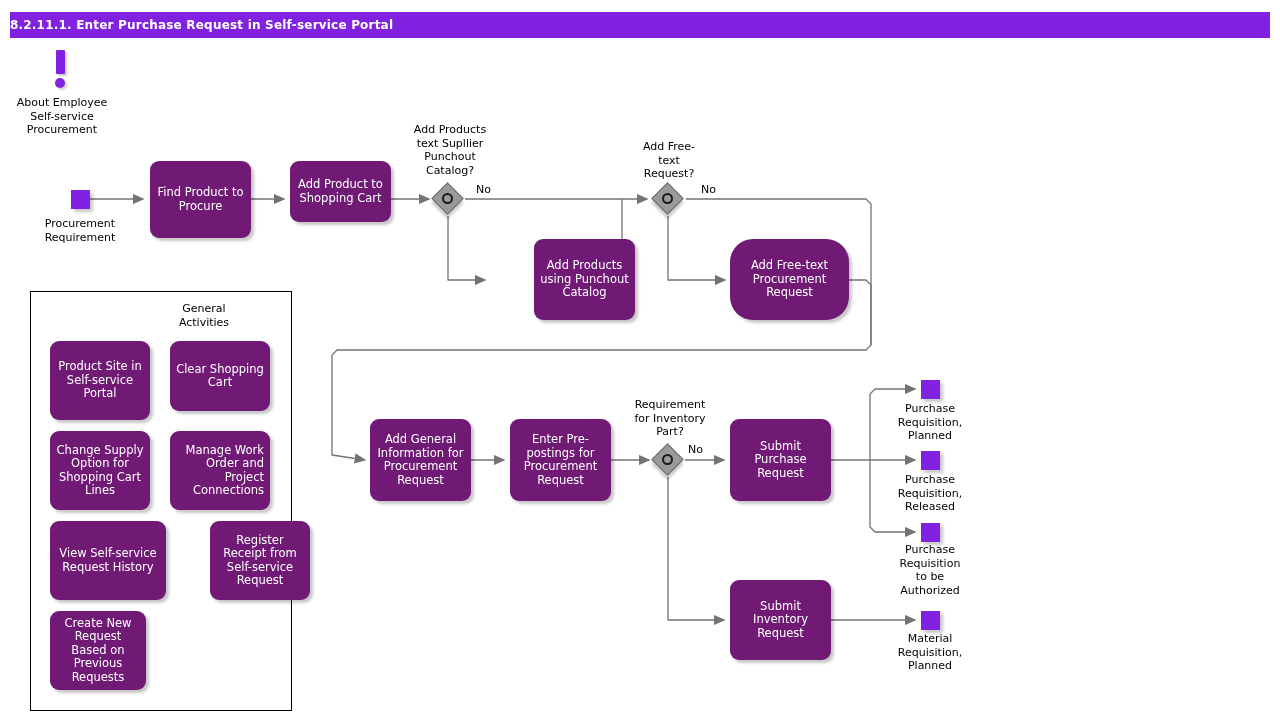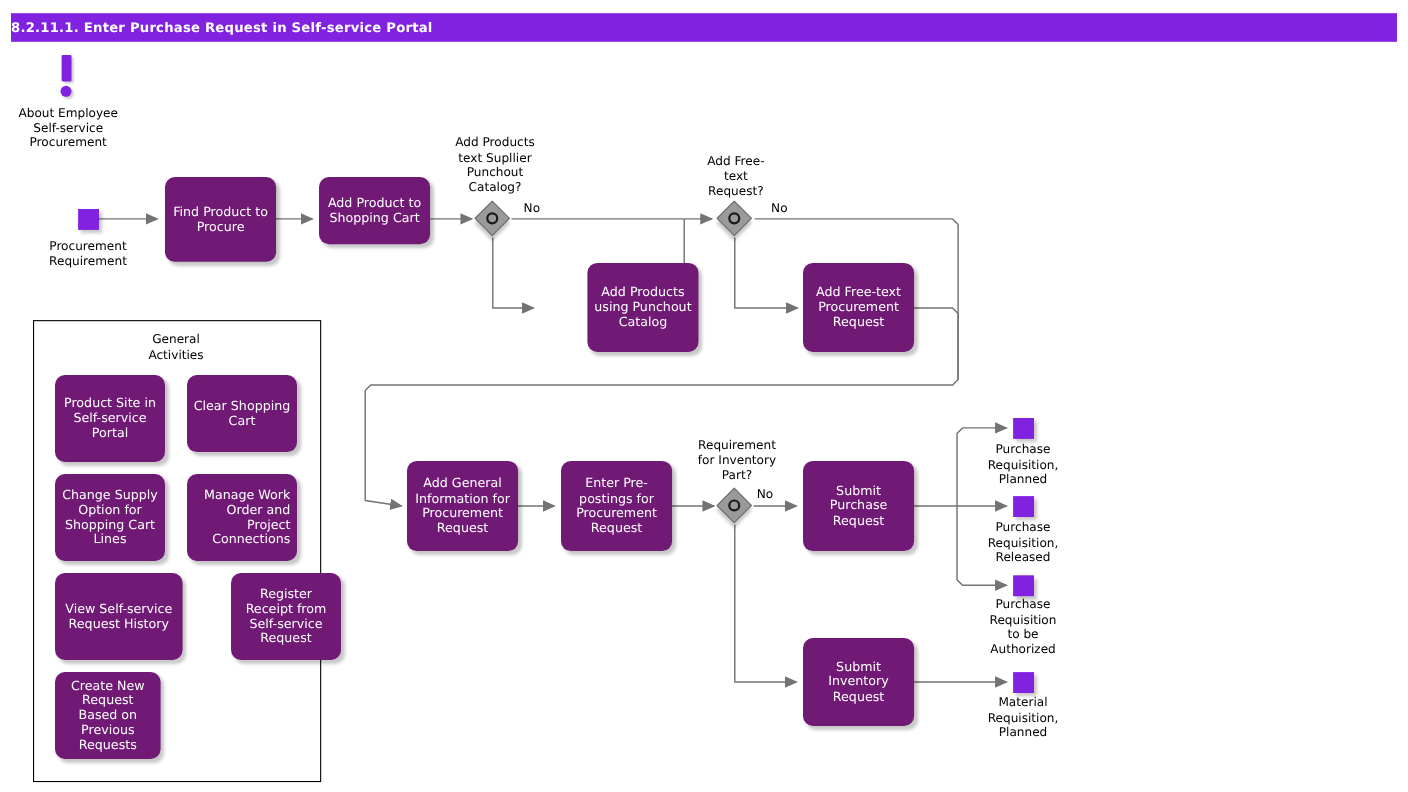--- a/index.html
+++ b/index.html
@@ -32,21 +32,21 @@
   
   .event{position:absolute;width:19px;height:19px;background:#8122e0;
          box-shadow:3px 3px 3px rgba(0,0,0,.22);}
 
   
   .lbl{position:absolute;font-size:11px;line-height:13.5px;color:#000000;text-align:center;}
   .lbl-no{position:absolute;font-size:11px;color:#000000;}
 
   
   .group{position:absolute;border:1.4px solid #000000;background:#ffffff;}
-  .group-title{position:absolute;font-size:11px;line-height:13.5px;text-align:center;color:#000;}
+  .group-title{position:absolute;font-size:11px;line-height:13.5px;text-align:center;color:#000;padding-left:44px;}
 
   
   .note-bar{position:absolute;width:9px;height:24px;background:#8122e0;border-radius:1px;
             box-shadow:2px 2px 2px rgba(0,0,0,.2);}
   .note-dot{position:absolute;width:10px;height:10px;border-radius:50%;background:#8122e0;
             box-shadow:2px 2px 2px rgba(0,0,0,.2);}
 </style>
 </head>
 <body>
 
@@ -138,21 +138,21 @@
   <div>Add Free-</div>
   <div>text</div>
   <div>Request?</div>
 </div>
 <div class="gateway" style="left:653px;top:184px;">
   <div class="gw-d"></div>
   <div class="gw-c"></div>
 </div>
 <div class="lbl-no" style="left:701px;top:183px;">No</div>
 
-<div class="task" style="left:730px;top:239px;width:101px;height:81px;">
+<div class="task" style="left:730px;top:239px;width:119px;height:81px;border-radius:23px;">
   <span>Add Free-text Procurement Request</span>
 </div>
 
 <div class="task" style="left:370px;top:419px;width:101px;height:82px;">
   <span>Add General Information for Procurement Request</span>
 </div>
 
 <div class="task" style="left:510px;top:419px;width:101px;height:82px;">
   <span>Enter Pre-postings for Procurement Request</span>
 </div>

